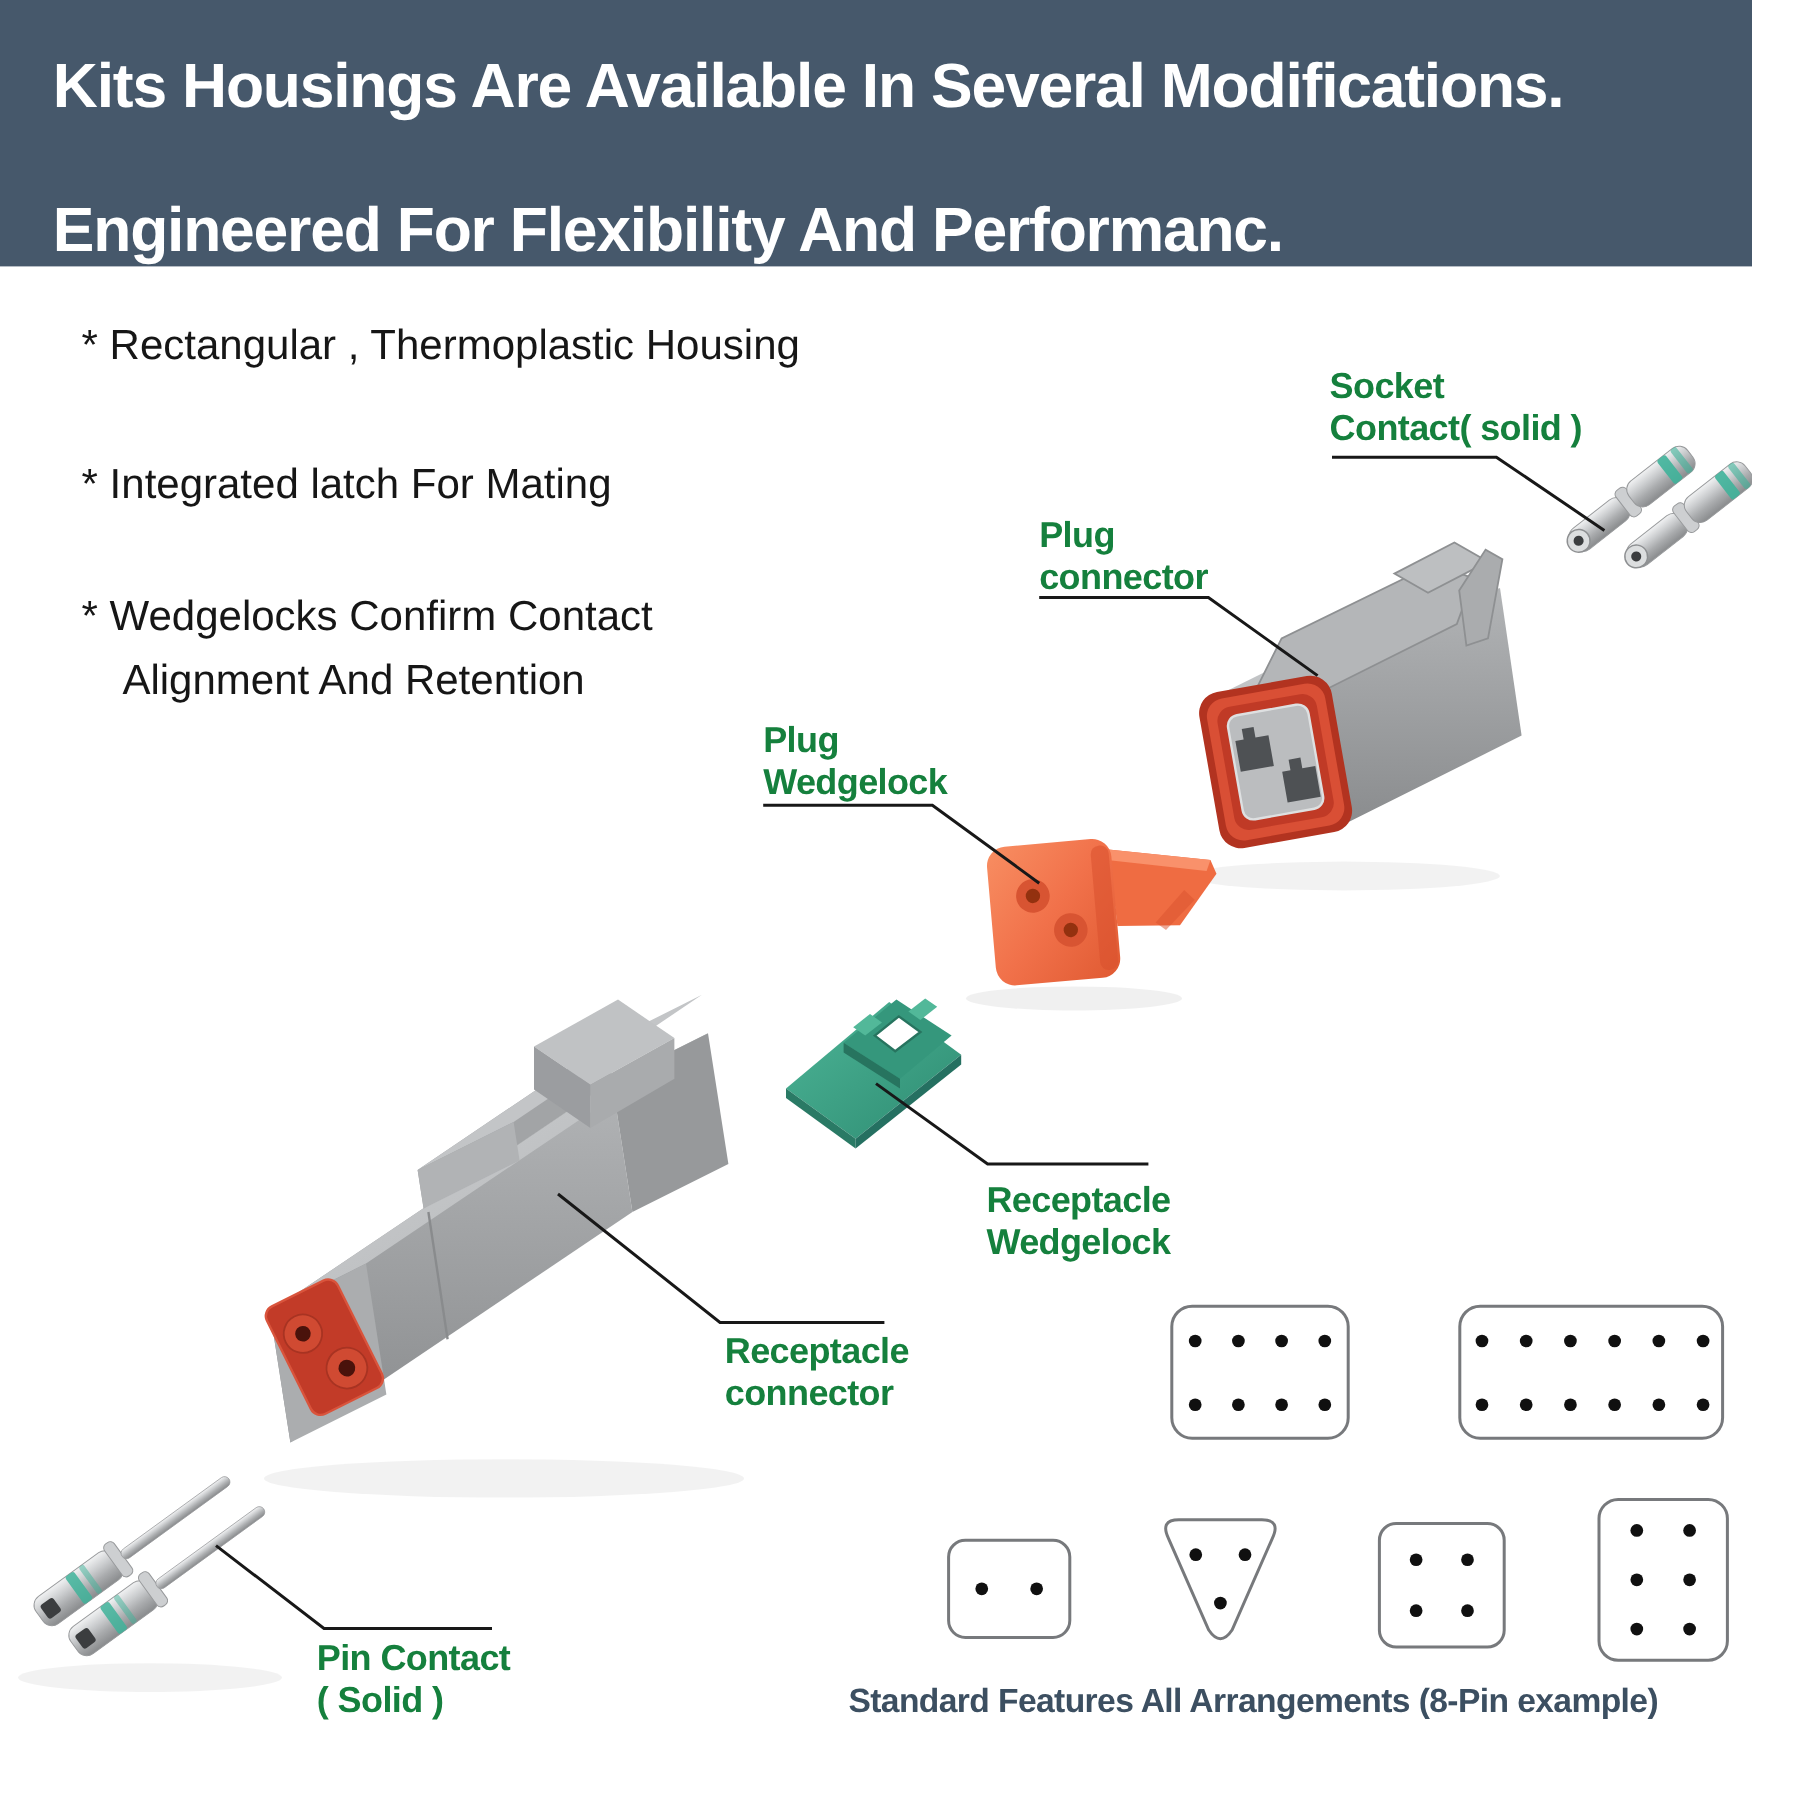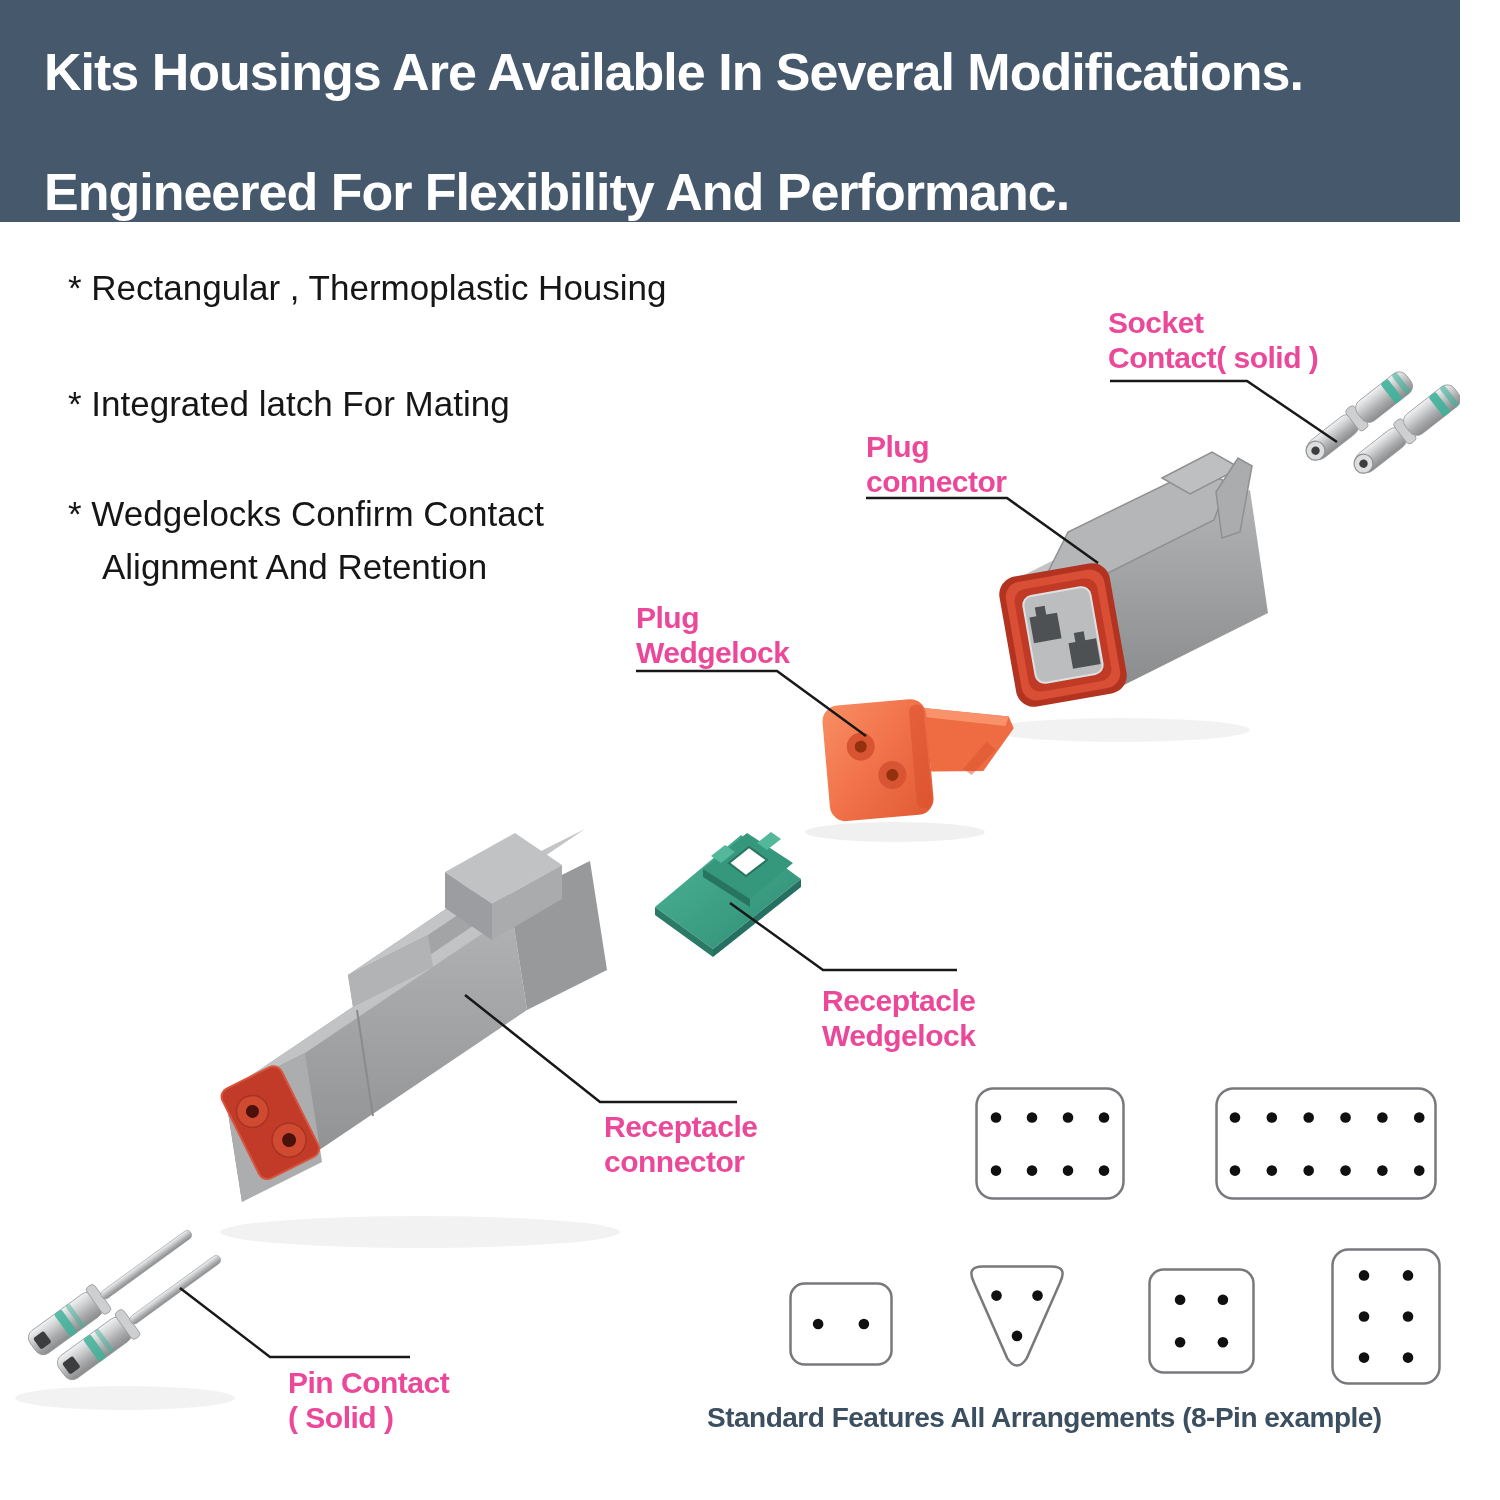--- a/index.html
+++ b/index.html
@@ -4,21 +4,21 @@
 <style>
   html,body{margin:0;padding:0;background:#ffffff;}
   .canvas{position:relative;width:1460px;height:1500px;background:#ffffff;overflow:hidden;
           font-family:"Liberation Sans",sans-serif;}
   .banner{position:absolute;left:0;top:0;width:1500px;height:222px;background:#46586B;}
   .banner-line{position:absolute;left:44px;color:#ffffff;font-size:52px;font-weight:700;
                letter-spacing:-1px;white-space:nowrap;}
   .banner-line.l1{top:42px;}
   .banner-line.l2{top:126px;margin-top:36px;}
   .feature{position:absolute;color:#161616;font-size:35px;font-weight:400;white-space:nowrap;}
-  .part-label{position:absolute;color:#ec4899;font-size:30px;font-weight:700;line-height:1.15;
+  .part-label{position:absolute;color:#15803d;font-size:30px;font-weight:700;line-height:1.15;
               letter-spacing:-0.5px;white-space:pre-line;}
   .caption{position:absolute;left:707px;top:1402px;color:#3C4F61;font-size:28px;font-weight:700;
            letter-spacing:-0.5px;white-space:nowrap;}
   .art,.lines,.arr-host{position:absolute;left:0;top:0;width:1500px;height:1500px;}
   .arr-host svg{position:absolute;overflow:visible;}
 </style>
 </head>
 <body>
 
 <div class="canvas">
@@ -165,21 +165,21 @@
   <div class="part-label" style="left:1108px;top:306px;">Socket
 Contact( solid )</div>
   <div class="part-label" style="left:866px;top:430px;">Plug
 connector</div>
   <div class="part-label" style="left:636px;top:601px;">Plug
 Wedgelock</div>
   <div class="part-label" style="left:822px;top:984px;">Receptacle
 Wedgelock</div>
   <div class="part-label" style="left:604px;top:1110px;">Receptacle
 connector</div>
-  <div class="part-label" style="left:288px;top:1366px;">Pin Contact
+  <div class="part-label" style="left:264px;top:1366px;">Pin Contact
 ( Solid )</div>
 
   <div class="arr-host">
       <svg width="150" height="113" style="left: 975px; top: 1087px;">
         <rect x="1.5" y="1.5" width="147" height="110" rx="17" fill="#ffffff" stroke="#77797C" stroke-width="2.5"></rect>
         <circle cx="21.000000000000004" cy="30.51" r="5.3" fill="#101010"></circle>
         <circle cx="57" cy="30.51" r="5.3" fill="#101010"></circle>
         <circle cx="93" cy="30.51" r="5.3" fill="#101010"></circle>
         <circle cx="129" cy="30.51" r="5.3" fill="#101010"></circle>
         <circle cx="21.000000000000004" cy="83.62" r="5.3" fill="#101010"></circle>

